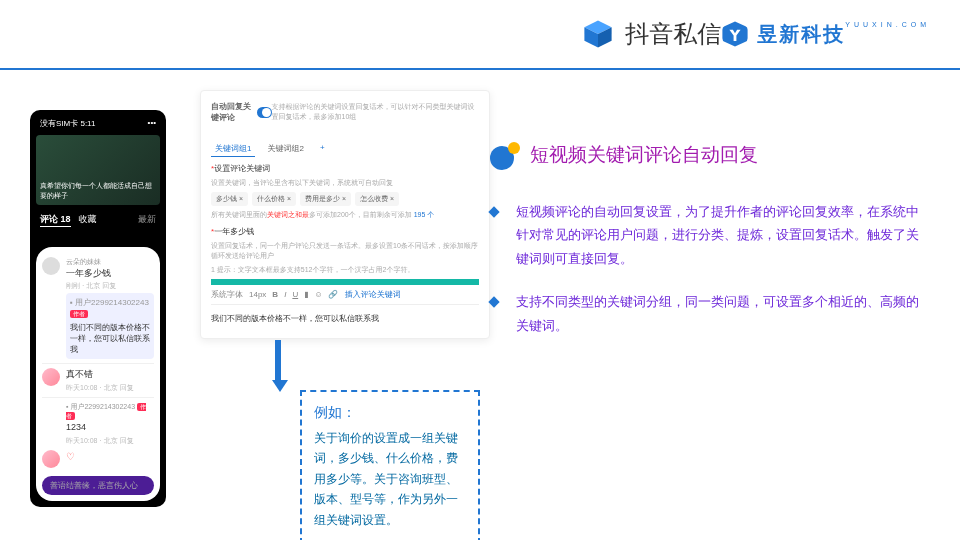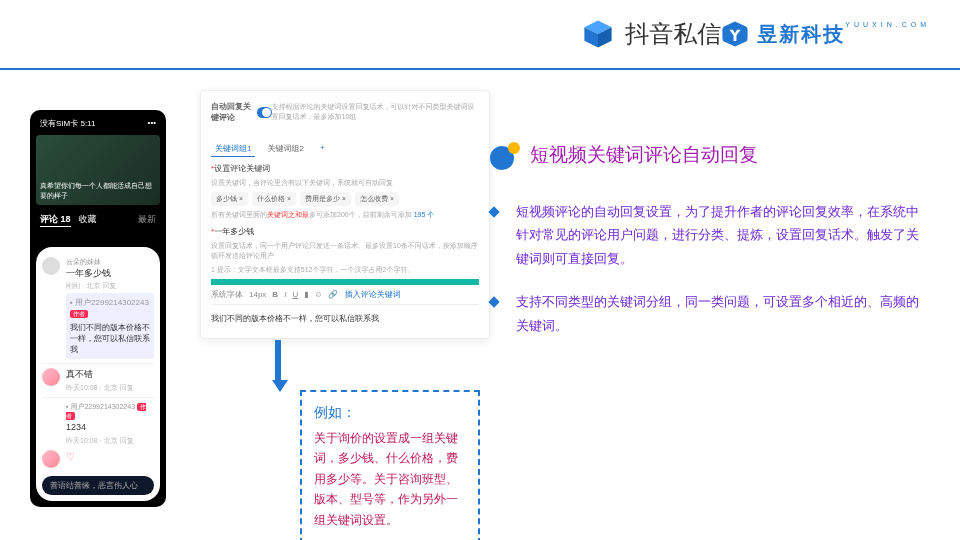--- a/index.html
+++ b/index.html
@@ -17,39 +17,39 @@
 .right-col{flex:1;padding-top:50px}
 .section-head{display:flex;align-items:center;gap:10px;margin-bottom:30px}
 .chat-ico{width:30px;height:30px;position:relative}
 .chat-ico .c1{width:24px;height:24px;background:#2176d2;border-radius:50%;position:absolute;left:0;bottom:0}
 .chat-ico .c2{width:12px;height:12px;background:#ffb800;border-radius:50%;position:absolute;right:0;top:2px}
 .section-title{font-size:19px;color:#a21caf;font-weight:400}
 .bullet-item{display:flex;gap:18px;margin-bottom:20px;font-size:13px;color:#6d28d9;line-height:1.8}
 .diamond{width:8px;height:8px;background:#2176d2;transform:rotate(45deg);flex-shrink:0;margin-top:8px}
 .example-box{position:absolute;left:270px;top:300px;width:180px;border:2px dashed #2176d2;padding:12px}
 .ex-title{color:#2176d2;font-size:14px;font-weight:500;margin-bottom:6px}
-.ex-body{font-size:12px;color:#be185d;line-height:1.7}
+.ex-body{font-size:12px;color:#0369a1;line-height:1.7}
 .arrow{position:absolute;left:242px;top:250px;width:12px;height:50px}
 .arrow-line{width:6px;height:40px;background:#2176d2;margin:0 auto}
 .arrow-head{width:0;height:0;border-left:8px solid transparent;border-right:8px solid transparent;border-top:12px solid #2176d2;margin:0 auto}
 .shot-phone{position:absolute;left:0;top:20px;width:136px;background:#000;border-radius:10px;padding:6px;color:#fff;font-size:9px}
 .shot-phone .sbar{display:flex;justify-content:space-between;padding:2px 4px;font-size:8px}
 .shot-phone .vid{height:70px;background:linear-gradient(135deg,#2a4d3a,#1a2d24);border-radius:4px;margin:4px 0;display:flex;align-items:flex-end;padding:4px;font-size:7px}
 .shot-phone .tabs{display:flex;gap:8px;padding:4px;font-size:9px}
 .shot-phone .tabs b{border-bottom:1px solid #fff}
 .cmt{background:#fff;color:#333;border-radius:16px;margin-top:16px;padding:6px}
 .cmt-row{display:flex;gap:6px;padding:4px 0;border-bottom:1px solid #f0f0f0}
 .avatar{width:18px;height:18px;border-radius:50%;background:#ddd;flex-shrink:0}
 .cmt-body{flex:1;font-size:8px;line-height:1.4}
 .cmt-name{color:#999;font-size:7px}
 .cmt-text{color:#333;font-size:9px;font-weight:500}
 .cmt-meta{color:#bbb;font-size:7px;margin-top:2px}
 .cmt-hl{background:#eef0ff;border-radius:4px;padding:4px;font-size:8px;margin-top:2px}
 .badge{background:#fe2c55;color:#fff;font-size:6px;padding:1px 3px;border-radius:2px}
-.input-bar{background:#0f172a;border-radius:12px;padding:4px 8px;font-size:8px;color:#aaa;margin-top:4px}
+.input-bar{background:#4c1d95;border-radius:12px;padding:4px 8px;font-size:8px;color:#aaa;margin-top:4px}
 .shot-panel{position:absolute;left:170px;top:0;width:290px;background:#fff;border:1px solid #eee;border-radius:4px;box-shadow:0 2px 8px rgba(0,0,0,0.08);padding:10px;font-size:8px;color:#666}
 .panel-row{display:flex;align-items:center;margin-bottom:18px}
 .switch{width:20px;height:11px;background:#2176d2;border-radius:6px;position:relative}
 .switch::after{content:"";position:absolute;right:1px;top:1px;width:9px;height:9px;background:#fff;border-radius:50%}
 .panel-tabs{display:flex;gap:8px;margin:6px 0;font-size:8px}
 .panel-tabs span{padding:2px 4px}
 .panel-tabs .active{color:#2176d2;border-bottom:1px solid #2176d2}
 .panel-tabs .plus{color:#2176d2}
 .section-lbl{color:#333;font-weight:500;margin:6px 0 4px;font-size:8px}
 .section-lbl::before{content:"*";color:#f33}

